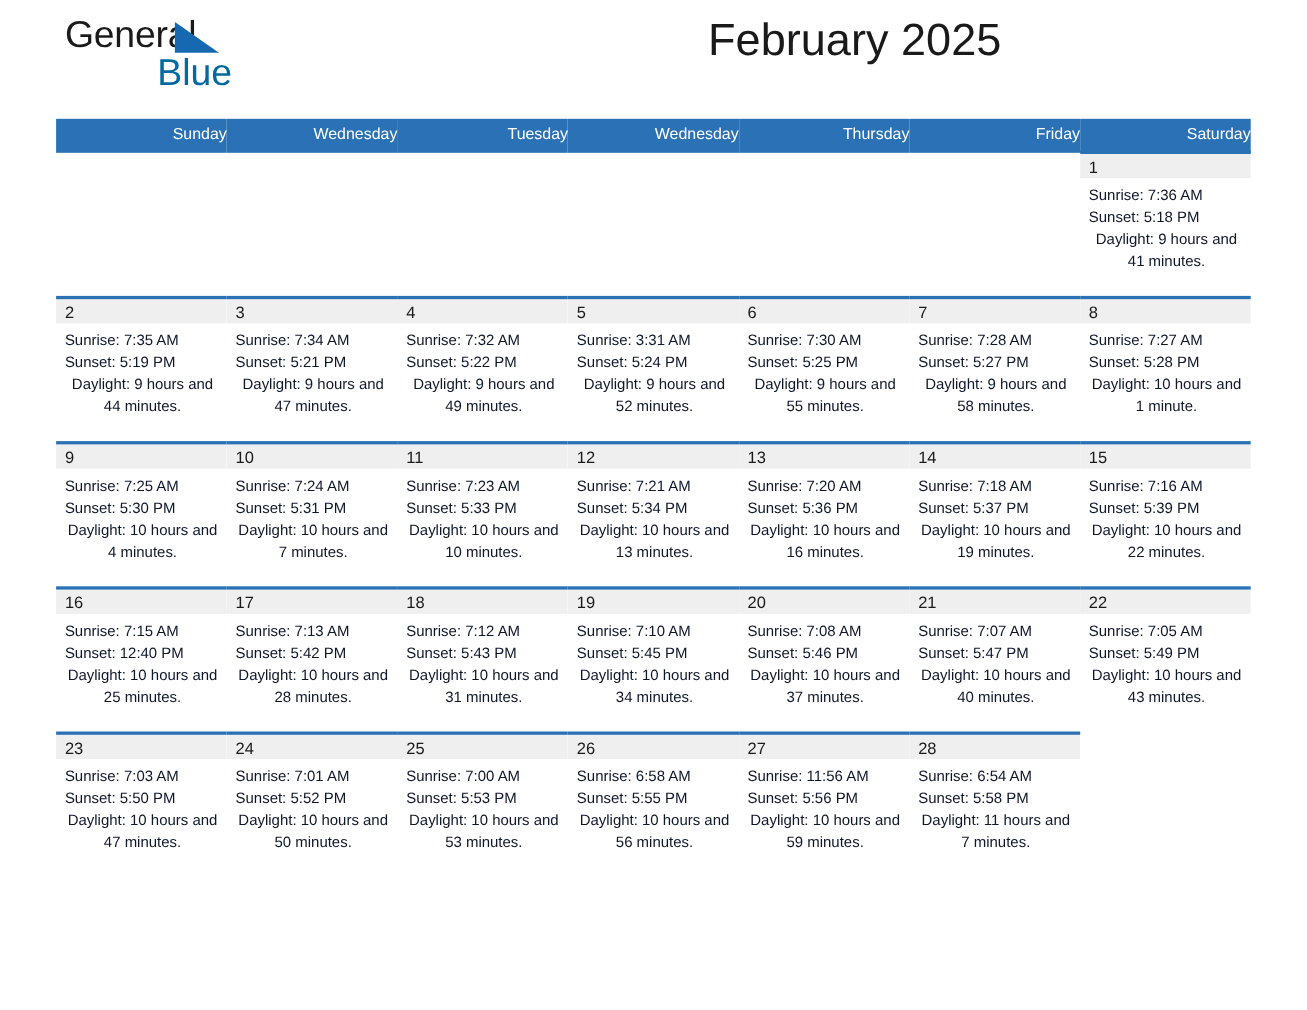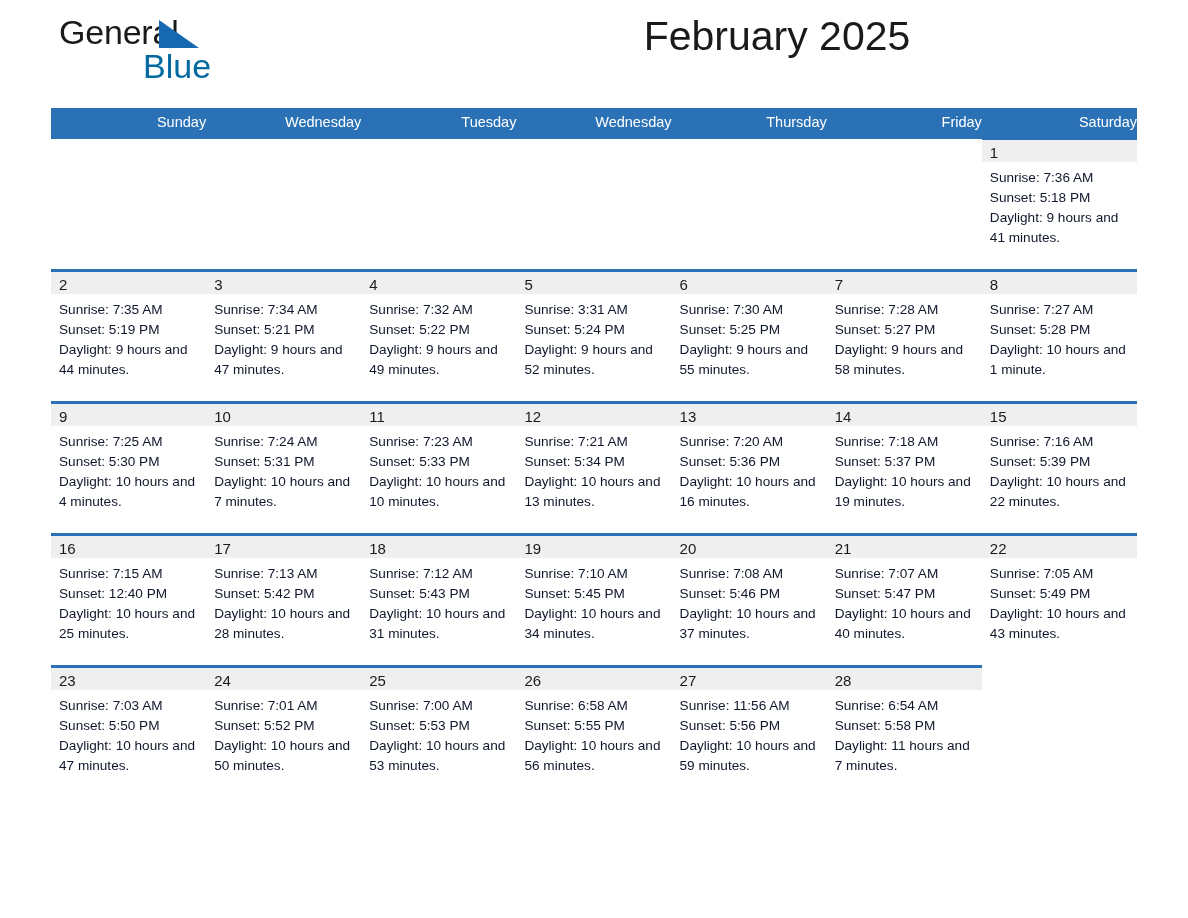--- a/index.html
+++ b/index.html
@@ -135,20 +135,21 @@
     padding: 6px 6px 0 8px;
     font-size: 13.6px;
     line-height: 20px;
     color: #0f172a;
   }
   .info div {
     white-space: nowrap;
   }
   .info .wrapline {
     white-space: normal;
+    text-align: center;
   }
 </style>
 </head>
 <body>
 
 <div class="page">
 
   <div class="header">
 
     <div class="brand">

